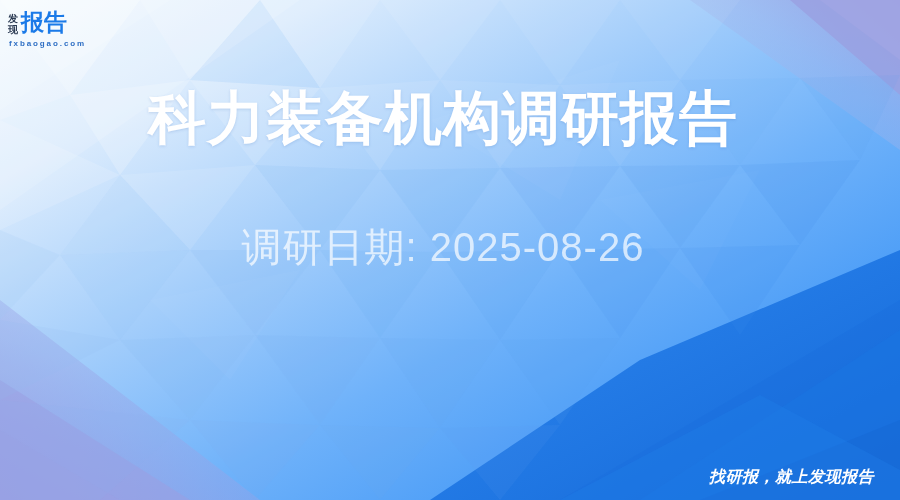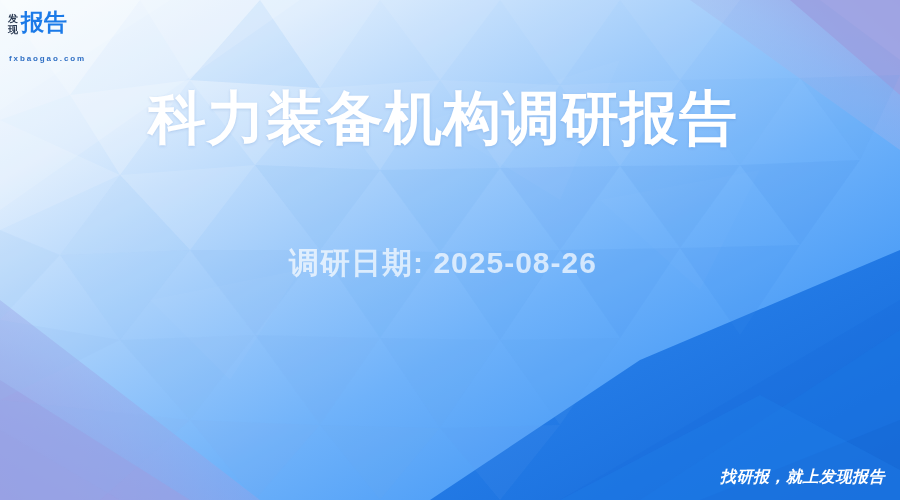--- a/index.html
+++ b/index.html
@@ -57,21 +57,21 @@
     letter-spacing: 0px;
   }
   .logo-main {
     font-size: 23px;
     line-height: 28px;
     font-weight: 800;
     color: #1b7ae8;
     letter-spacing: 0px;
   }
   .logo-url {
-    margin-top: 18px;
+    margin-top: 3px;
     font-size: 8px;
     line-height: 10px;
     font-weight: 700;
     color: #2f6fc4;
     letter-spacing: 1.9px;
     padding-left: 1px;
   }
 
   
   .center-block {
@@ -85,33 +85,33 @@
   .cover-title {
     margin: 0;
     font-size: 58px;
     line-height: 76px;
     font-weight: 800;
     color: #ffffff;
     letter-spacing: 1px;
     text-shadow: 0 1px 3px rgba(40,90,170,0.18);
   }
   .cover-subtitle {
-    margin: 16px;
+    margin: 0;
     padding-top: 70px;
-    font-size: 30px;
+    font-size: 40px;
     line-height: 42px;
-    font-weight: 700;
+    font-weight: 400;
     color: rgba(255,255,255,0.70);
     letter-spacing: 1px;
   }
 
   
   .tagline {
     position: absolute;
-    right: 15px;
+    right: 26px;
     bottom: 12px;
     font-size: 16px;
     line-height: 22px;
     font-weight: 700;
     font-style: italic;
     color: #ffffff;
     letter-spacing: 0.5px;
     z-index: 6;
     white-space: nowrap;
   }

